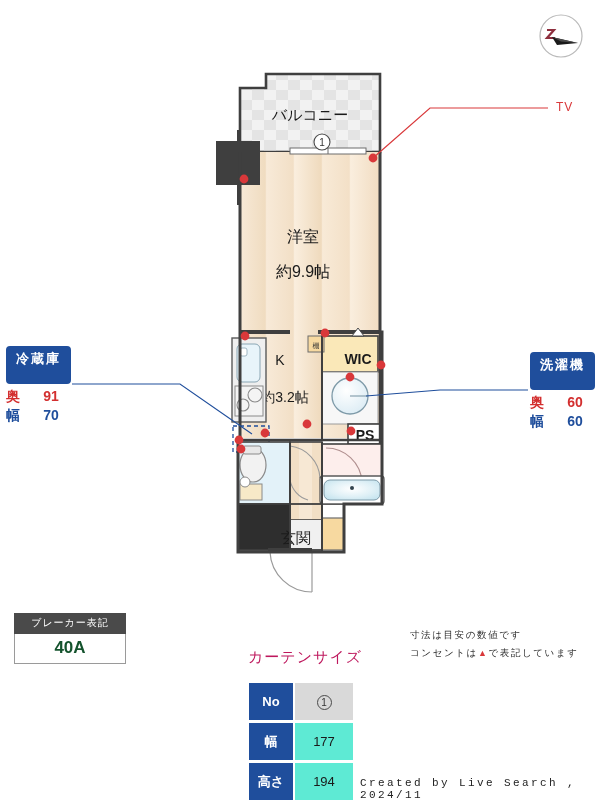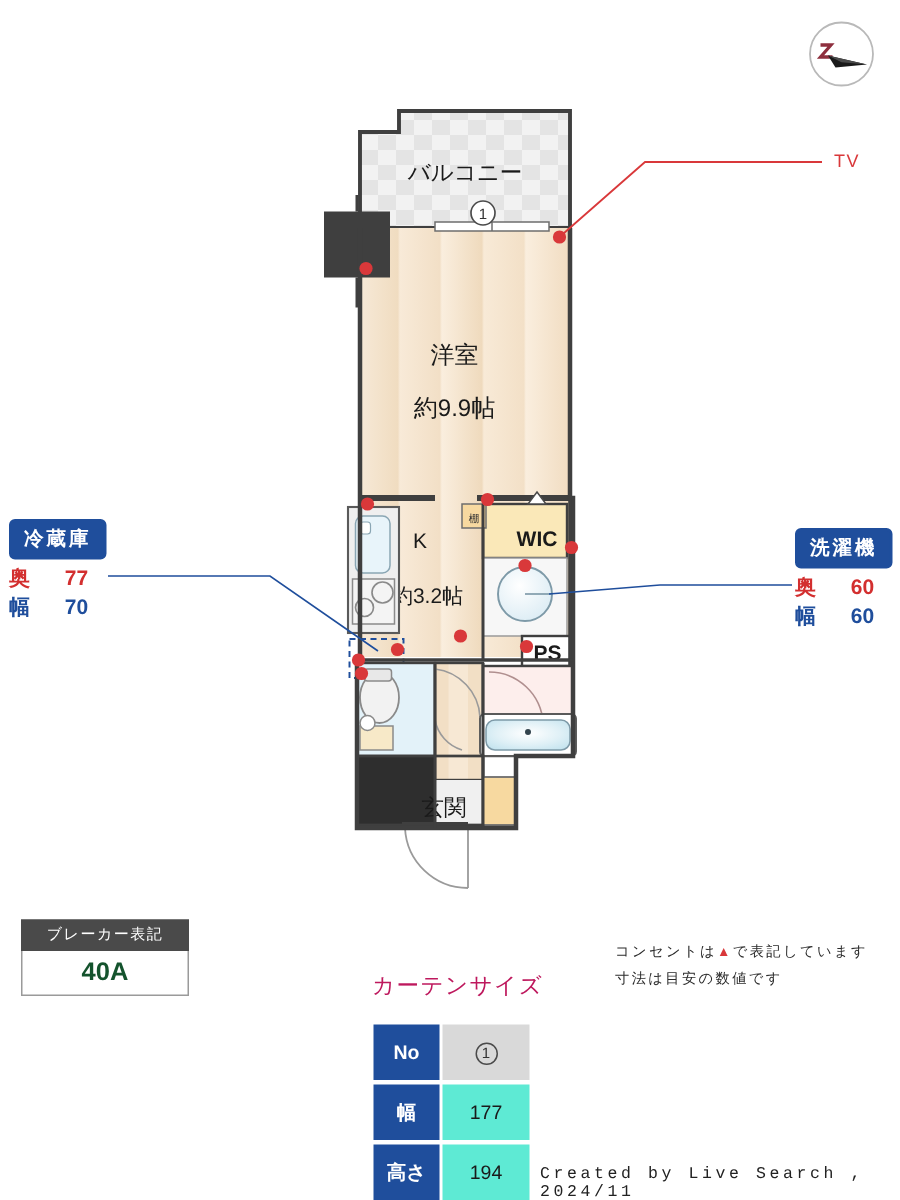--- a/index.html
+++ b/index.html
@@ -25,21 +25,21 @@
   
   .callout { position: absolute; }
   .callout .chip {
     background: #1f4e9c;
     border: 2px solid #1f4e9c;
     border-radius: 4px;
     color: #ffffff;
     font-size: 13px;
     font-weight: bold;
     letter-spacing: 2px;
-    padding: 2px 8px 3px 8px;
+    padding: 2px 8px 14px 8px;
     text-align: center;
     white-space: nowrap;
   }
   .callout .rows { margin-top: 3px; }
   .callout .row {
     display: flex;
     align-items: baseline;
     font-size: 14px;
     font-weight: bold;
     line-height: 1.35;
@@ -325,21 +325,21 @@
 
   <svg class="plan" style="pointer-events:none">
     <path d="M373,158 L430,108 L548,108" fill="none" stroke="#d9383a" stroke-width="1.2"></path>
   </svg>
 
   <div class="callout left" style="left:6px; top:346px;">
     <div class="chip">冷蔵庫</div>
     <div class="rows">
       <div class="row row-depth">
         <span class="k">奥</span>
-        <span class="v">77</span>
+        <span class="v">91</span>
       </div>
       <div class="row row-width">
         <span class="k">幅</span>
         <span class="v">70</span>
       </div>
     </div>
   </div>
   <svg class="plan" style="pointer-events:none">
     <path d="M72,384 L180,384 L252,434" fill="none" stroke="#1f4e9c" stroke-width="1.1"></path>
   </svg>
@@ -360,24 +360,24 @@
   <svg class="plan" style="pointer-events:none">
     <path d="M528,390 L440,390 L366,396" fill="none" stroke="#1f4e9c" stroke-width="1.1"></path>
   </svg>
 
   <div class="breaker">
     <div class="head">ブレーカー表記</div>
     <div class="val">40A</div>
   </div>
 
   <div class="notes">
+    <div>寸法は目安の数値です</div>
     <div>
       <span>コンセントは</span><span class="tri">▲</span><span>で表記しています</span>
     </div>
-    <div>寸法は目安の数値です</div>
   </div>
 
   <div class="curtain-title">カーテンサイズ</div>
   <table class="curtain-table">
     <tbody>
       <tr>
         <td class="hd">No</td>
         <td class="vl no">
           <span class="circnum">1</span>
         </td>

